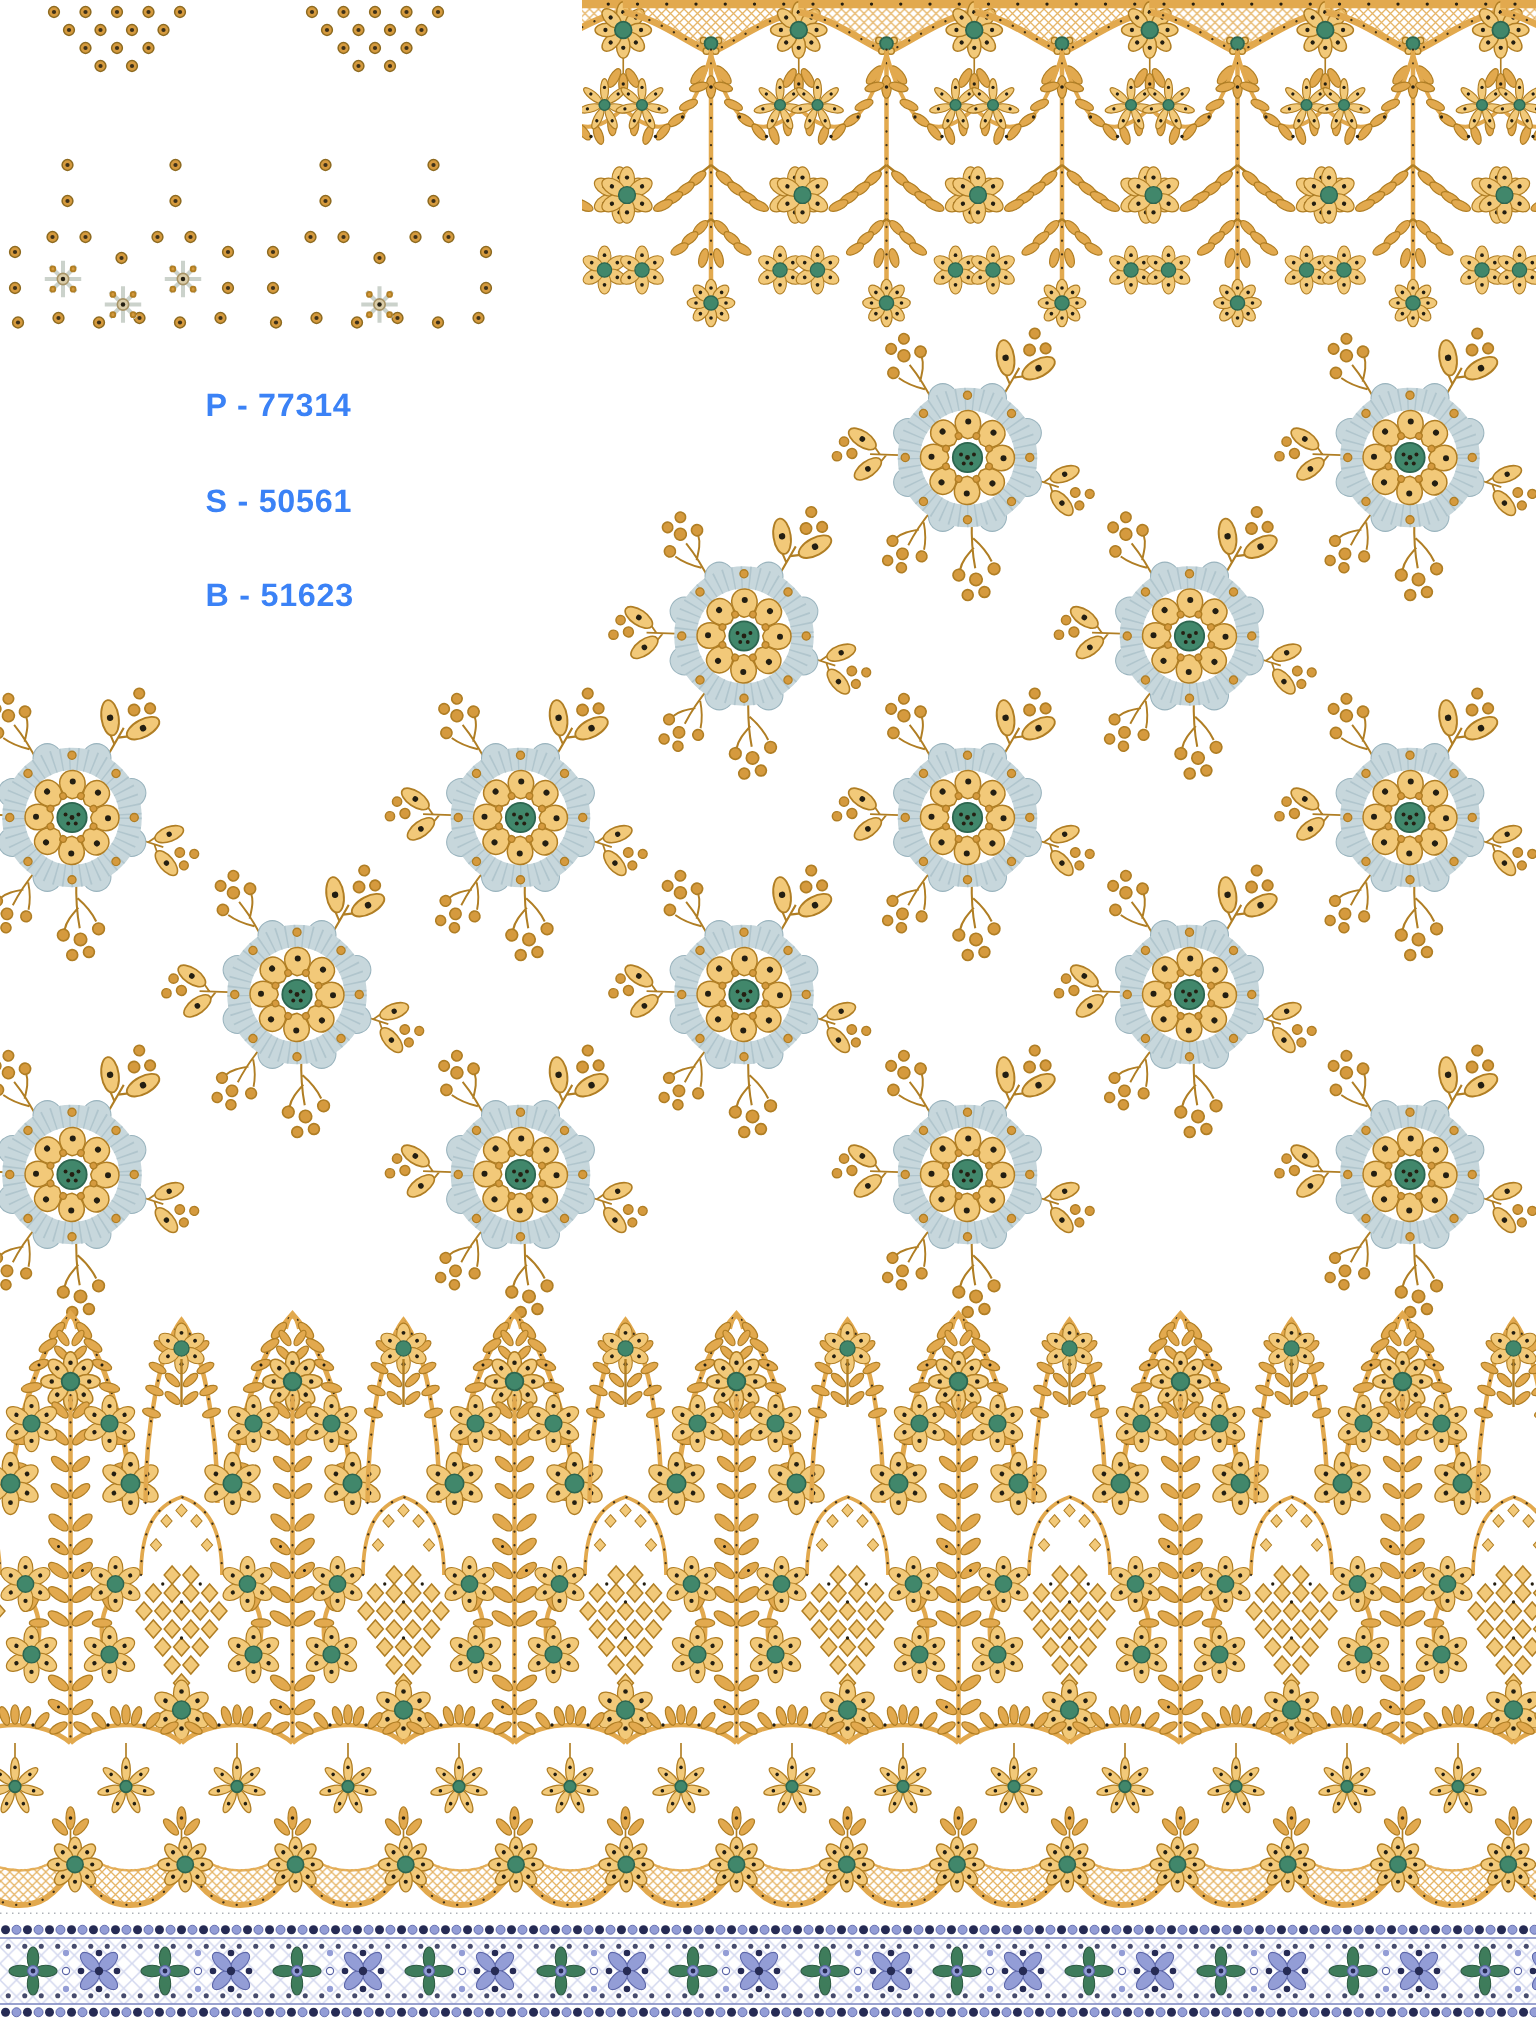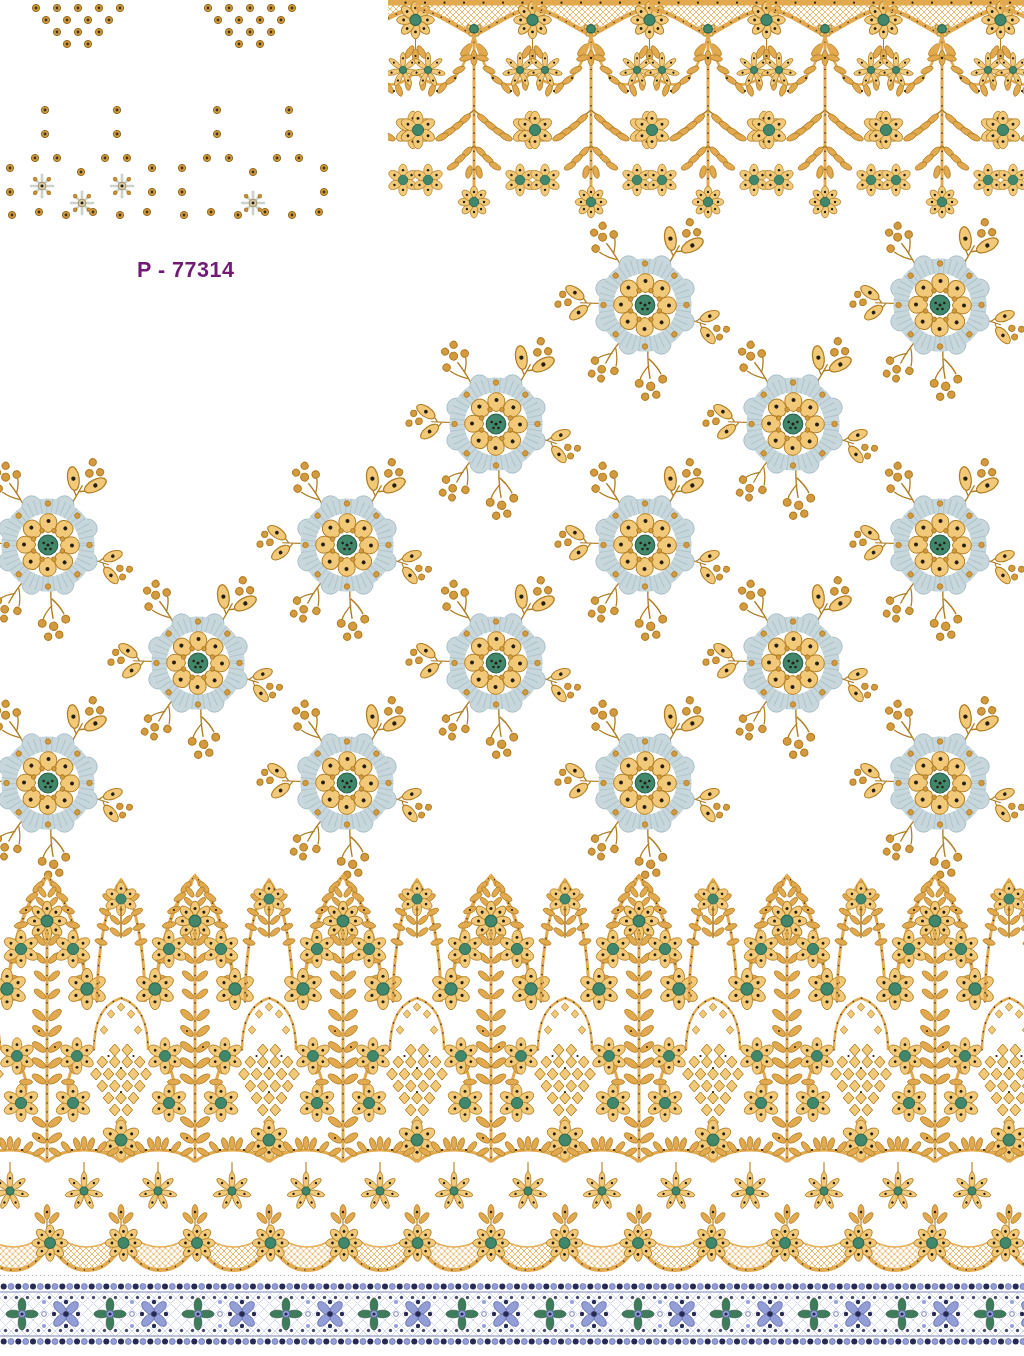--- a/index.html
+++ b/index.html
@@ -1,21 +1,21 @@
 <!DOCTYPE html>
 <html style="--gold: #E2A94E; --gold-dark: #B07E24; --gold-light: #F2C979; --teal: #41876B; --teal-dark: #2D6650; --black: #241F12; --berry: #D59A3E; --fan: #C7D7DC; --fan-d: #9AB4BE; --peri: #939DD6; --peri-d: #5B65A8; --navy: #262B54; --green: #3E7C5B; --green-d: #2B5940; --snow: #CBD2CB;"><head>
 <meta charset="utf-8">
 <style>
   html,body{margin:0;padding:0;}
   body{width:1024px;height:1356px;background:#fff;position:relative;overflow:hidden;
        font-family:"Liberation Sans", sans-serif;}
   .sheet{position:absolute;inset:0;}
   svg{position:absolute;left:0;top:0;}
   .codes{position:absolute;left:137px;top:258px;width:200px;}
-  .code-line{font-weight:bold;font-size:21.5px;color:#701a75;height:63.5px;letter-spacing:.5px;}
+  .code-line{font-weight:bold;font-size:21.5px;color:#3b82f6;height:63.5px;letter-spacing:.5px;}
   
   .gf{fill:var(--gold-light);stroke:var(--gold-dark);stroke-width:1;}
   .gl{fill:var(--gold);stroke:var(--gold-dark);stroke-width:.8;}
   .bd{fill:var(--black);}
   .tc{fill:var(--teal);stroke:var(--teal-dark);stroke-width:1.2;}
   .gb{fill:var(--berry);stroke:var(--gold-dark);stroke-width:.9;}
   .thin{stroke:var(--gold-dark);stroke-width:1.1;fill:none;}
   .thin2{stroke:var(--gold-dark);stroke-width:1.6;fill:none;}
   .bead{stroke:var(--black);stroke-width:1.5;fill:none;stroke-linecap:round;stroke-dasharray:.1,9;opacity:.85;}
   .swagst{stroke:var(--gold);stroke-width:2.6;fill:none;}
@@ -999,14 +999,16 @@
         <use href="#blu" transform="translate(616,0)"></use>
         <use href="#blu" transform="translate(704,0)"></use>
         <use href="#blu" transform="translate(792,0)"></use>
         <use href="#blu" transform="translate(880,0)"></use>
         <use href="#blu" transform="translate(968,0)"></use>
       </g>
   </svg>
 
   <div class="codes">
     <div class="code-line">P - 77314</div>
+    <div class="code-line">S - 50561</div>
+    <div class="code-line">B - 51623</div>
   </div>
 </div>
 
 </body></html>

